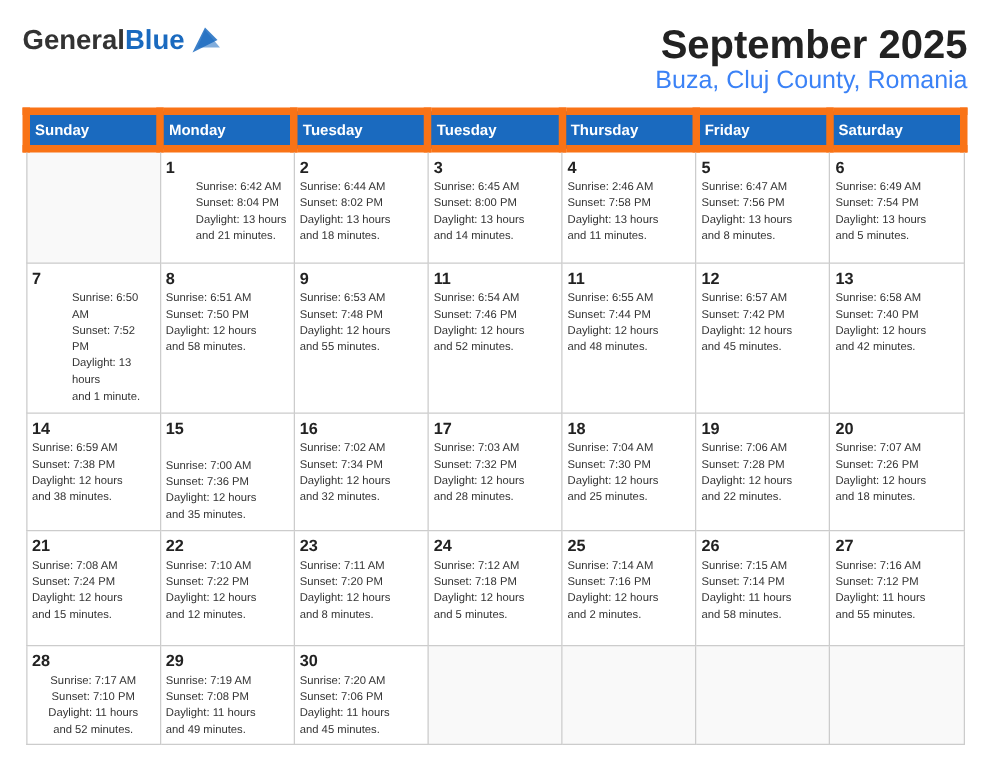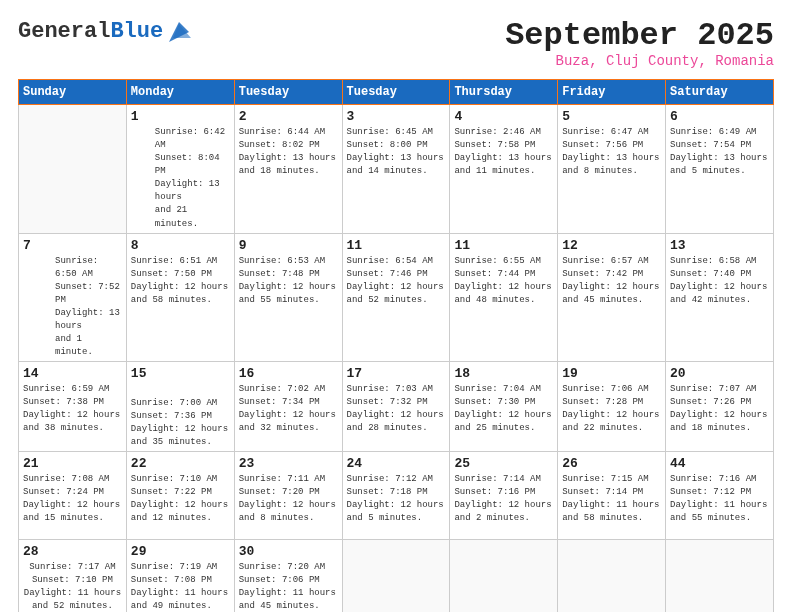--- a/index.html
+++ b/index.html
@@ -9,21 +9,20 @@
       font-family: Arial, Helvetica, sans-serif;
       background: #fff;
       overflow: hidden;
     }
     .page {
       width: 792px;
       height: 608px;
       padding: 18px 18px 12px 18px;
       display: flex;
       flex-direction: column;
-      font-family: Liberation Mono, monospace;
     }
     .header {
       display: flex;
       justify-content: space-between;
       align-items: flex-start;
       margin-bottom: 10px;
     }
     .logo {
       display: flex;
       align-items: center;
@@ -43,38 +42,38 @@
     .title-block {
       text-align: right;
     }
     .month-title {
       font-size: 32px;
       font-weight: bold;
       color: #222;
       line-height: 1.1;
     }
     .subtitle {
-      font-size: 14px;
-      color: #ec4899;
+      font-size: 20px;
+      color: #3b82f6;
     }
     .calendar {
       flex: 1;
       border: 1px solid #ccc;
       border-collapse: collapse;
       width: 100%;
       table-layout: fixed;
     }
     .calendar th {
       background: #1a6abf;
       color: #fff;
       font-size: 12px;
       font-weight: bold;
       padding: 5px 4px;
       text-align: left;
-      border: 1px solid #f97316;
+      border: 6px solid #f97316;
     }
     .calendar td {
       border: 1px solid #ccc;
       vertical-align: top;
       padding: 4px 4px 2px 4px;
       font-size: 9.5px;
       color: #333;
       height: 88px;
     }
     .day-num {
@@ -313,21 +312,21 @@
 and 2 minutes.</div>
           </td>
           <td>
             <span class="day-num">26</span>
             <div class="cell-text" style="white-space: pre-line;">Sunrise: 7:15 AM
 Sunset: 7:14 PM
 Daylight: 11 hours
 and 58 minutes.</div>
           </td>
           <td>
-            <span class="day-num">44</span>
+            <span class="day-num">27</span>
             <div class="cell-text" style="white-space: pre-line;">Sunrise: 7:16 AM
 Sunset: 7:12 PM
 Daylight: 11 hours
 and 55 minutes.</div>
           </td>
         </tr>
         <tr class="last-row">
           <td>
             <span class="day-num">28</span>
             <div class="cell-text" style="white-space: pre-line; text-align: center;">Sunrise: 7:17 AM

